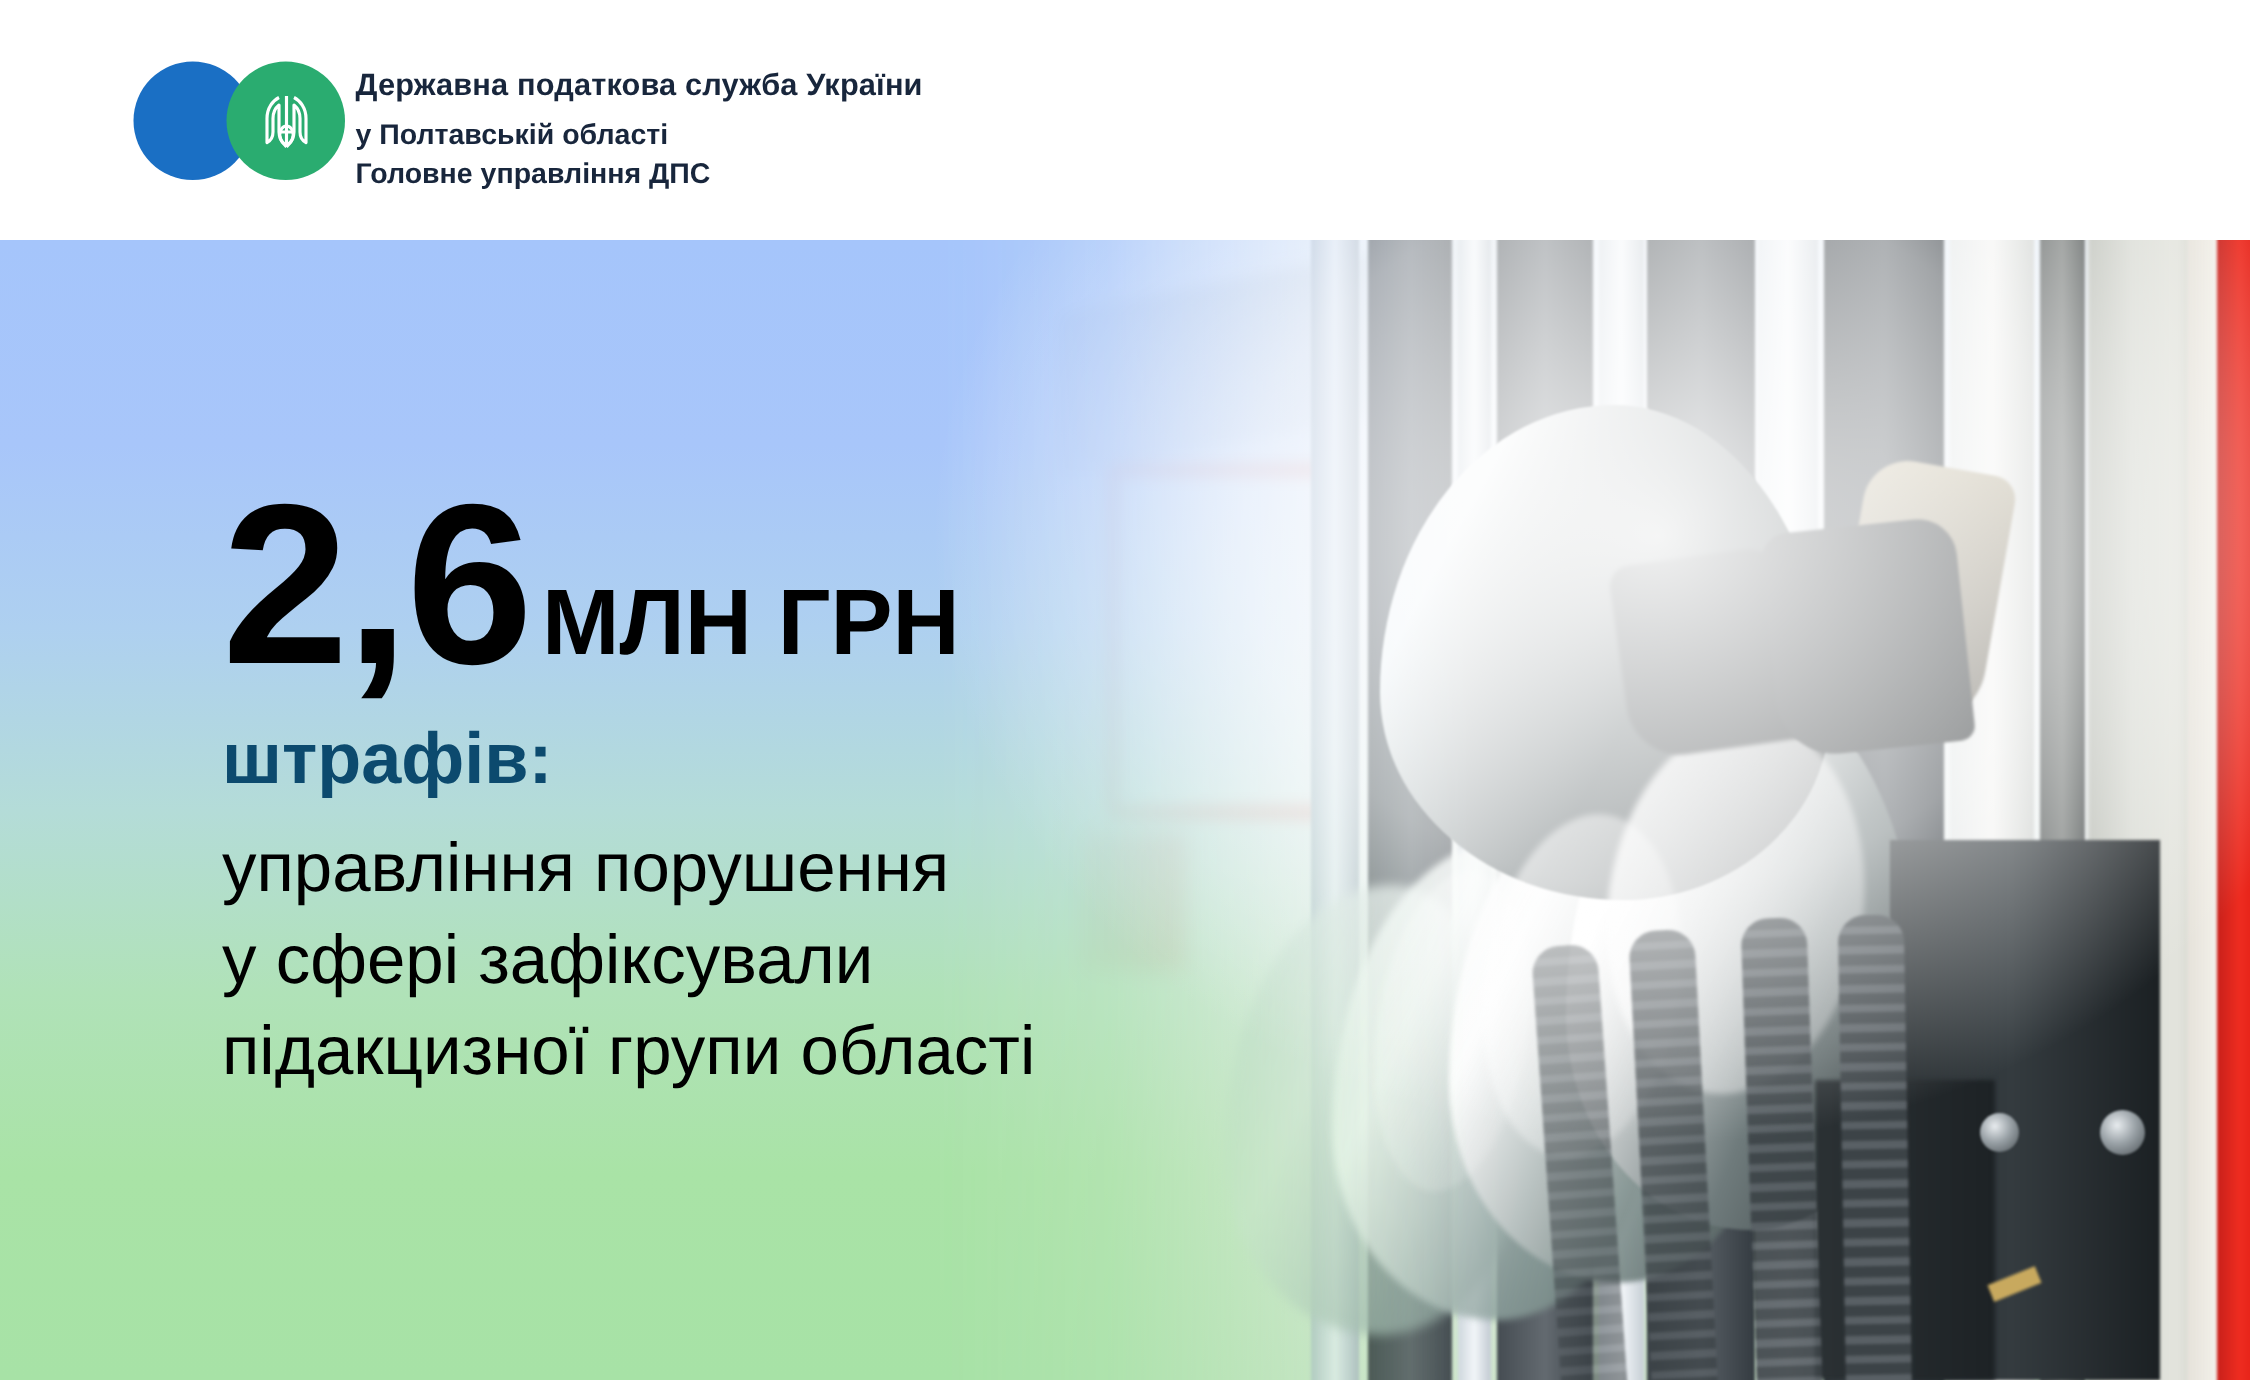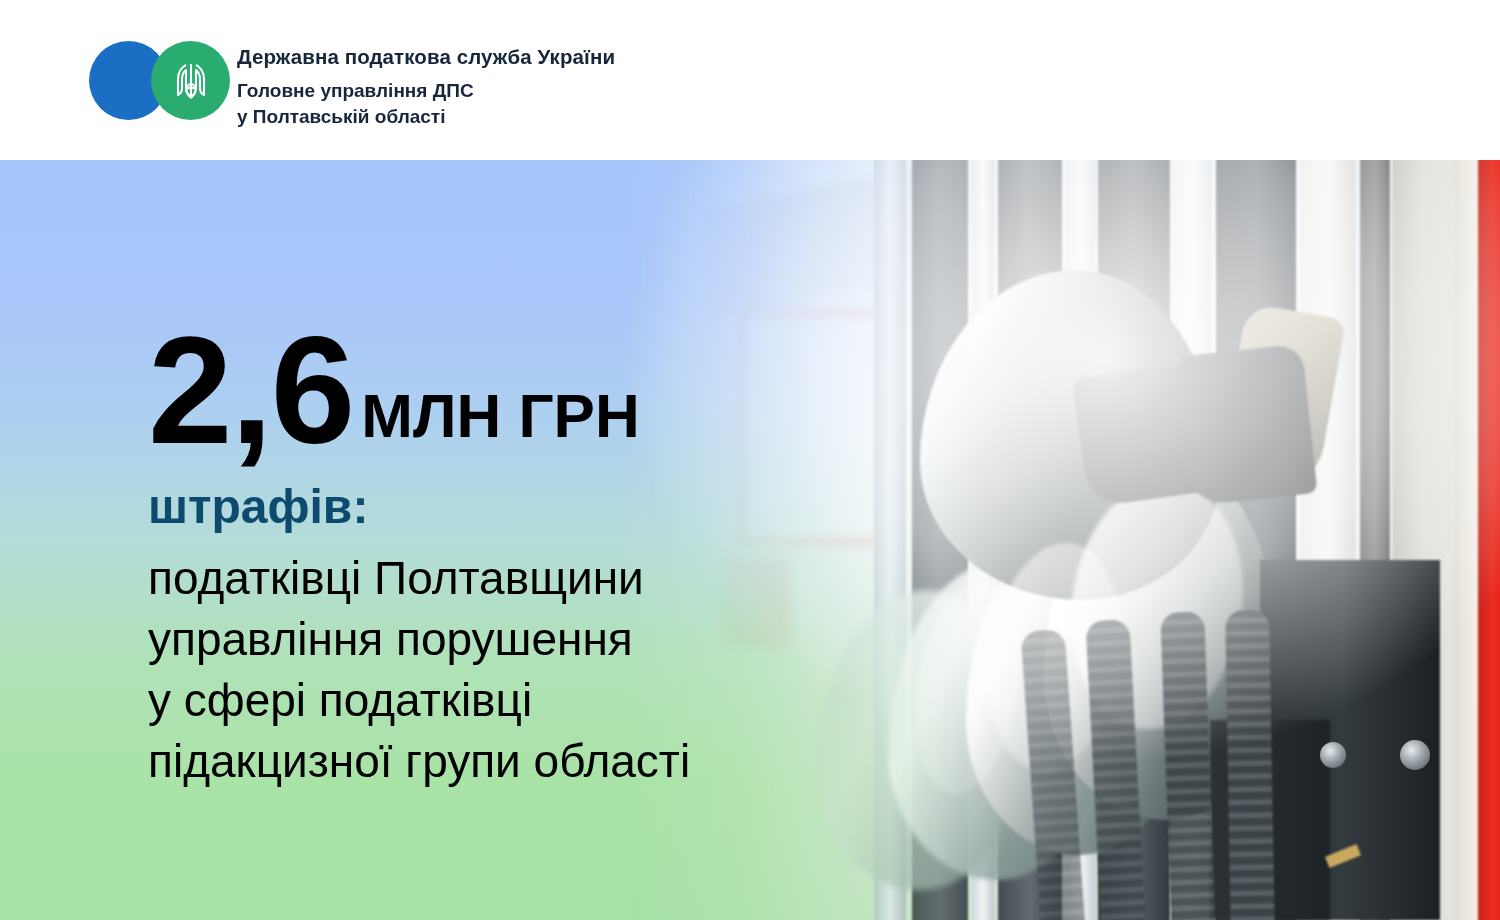--- a/index.html
+++ b/index.html
@@ -257,22 +257,22 @@
                    C50 66 54 70 58 72 L58 40 C58 26 50 16 42 12"></path>
           <ellipse cx="32" cy="62" rx="9" ry="12"></ellipse>
           <path d="M23 58 L41 58"></path>
         </g>
       </svg>
     </div>
 
     <div class="org-lines">
       <div class="org-line1">Державна податкова служба України</div>
       <div class="org-sub">
+        <div>у Полтавській області</div>
         <div>Головне управління ДПС</div>
-        <div>у Полтавській області</div>
       </div>
     </div>
   </div>
 
   <div class="banner">
 
     <div class="photo">
       <div class="ph bg-sky"></div>
       <div class="ph canopy"></div>
       <div class="ph sign-red-a"></div>
@@ -326,20 +326,19 @@
   <div class="content">
 
     <div class="stat-row">
       <span class="stat-number">2,6</span>
       <span class="stat-unit">МЛН ГРН</span>
     </div>
 
     <div class="lede">штрафів:</div>
 
     <div class="body-text">
-      <div>податківці Полтавщини</div>
       <div>управління порушення</div>
-      <div>у сфері податківці</div>
+      <div>у сфері зафіксували</div>
       <div>підакцизної групи області</div>
     </div>
   </div>
 
 </div>
 
 </body></html>

